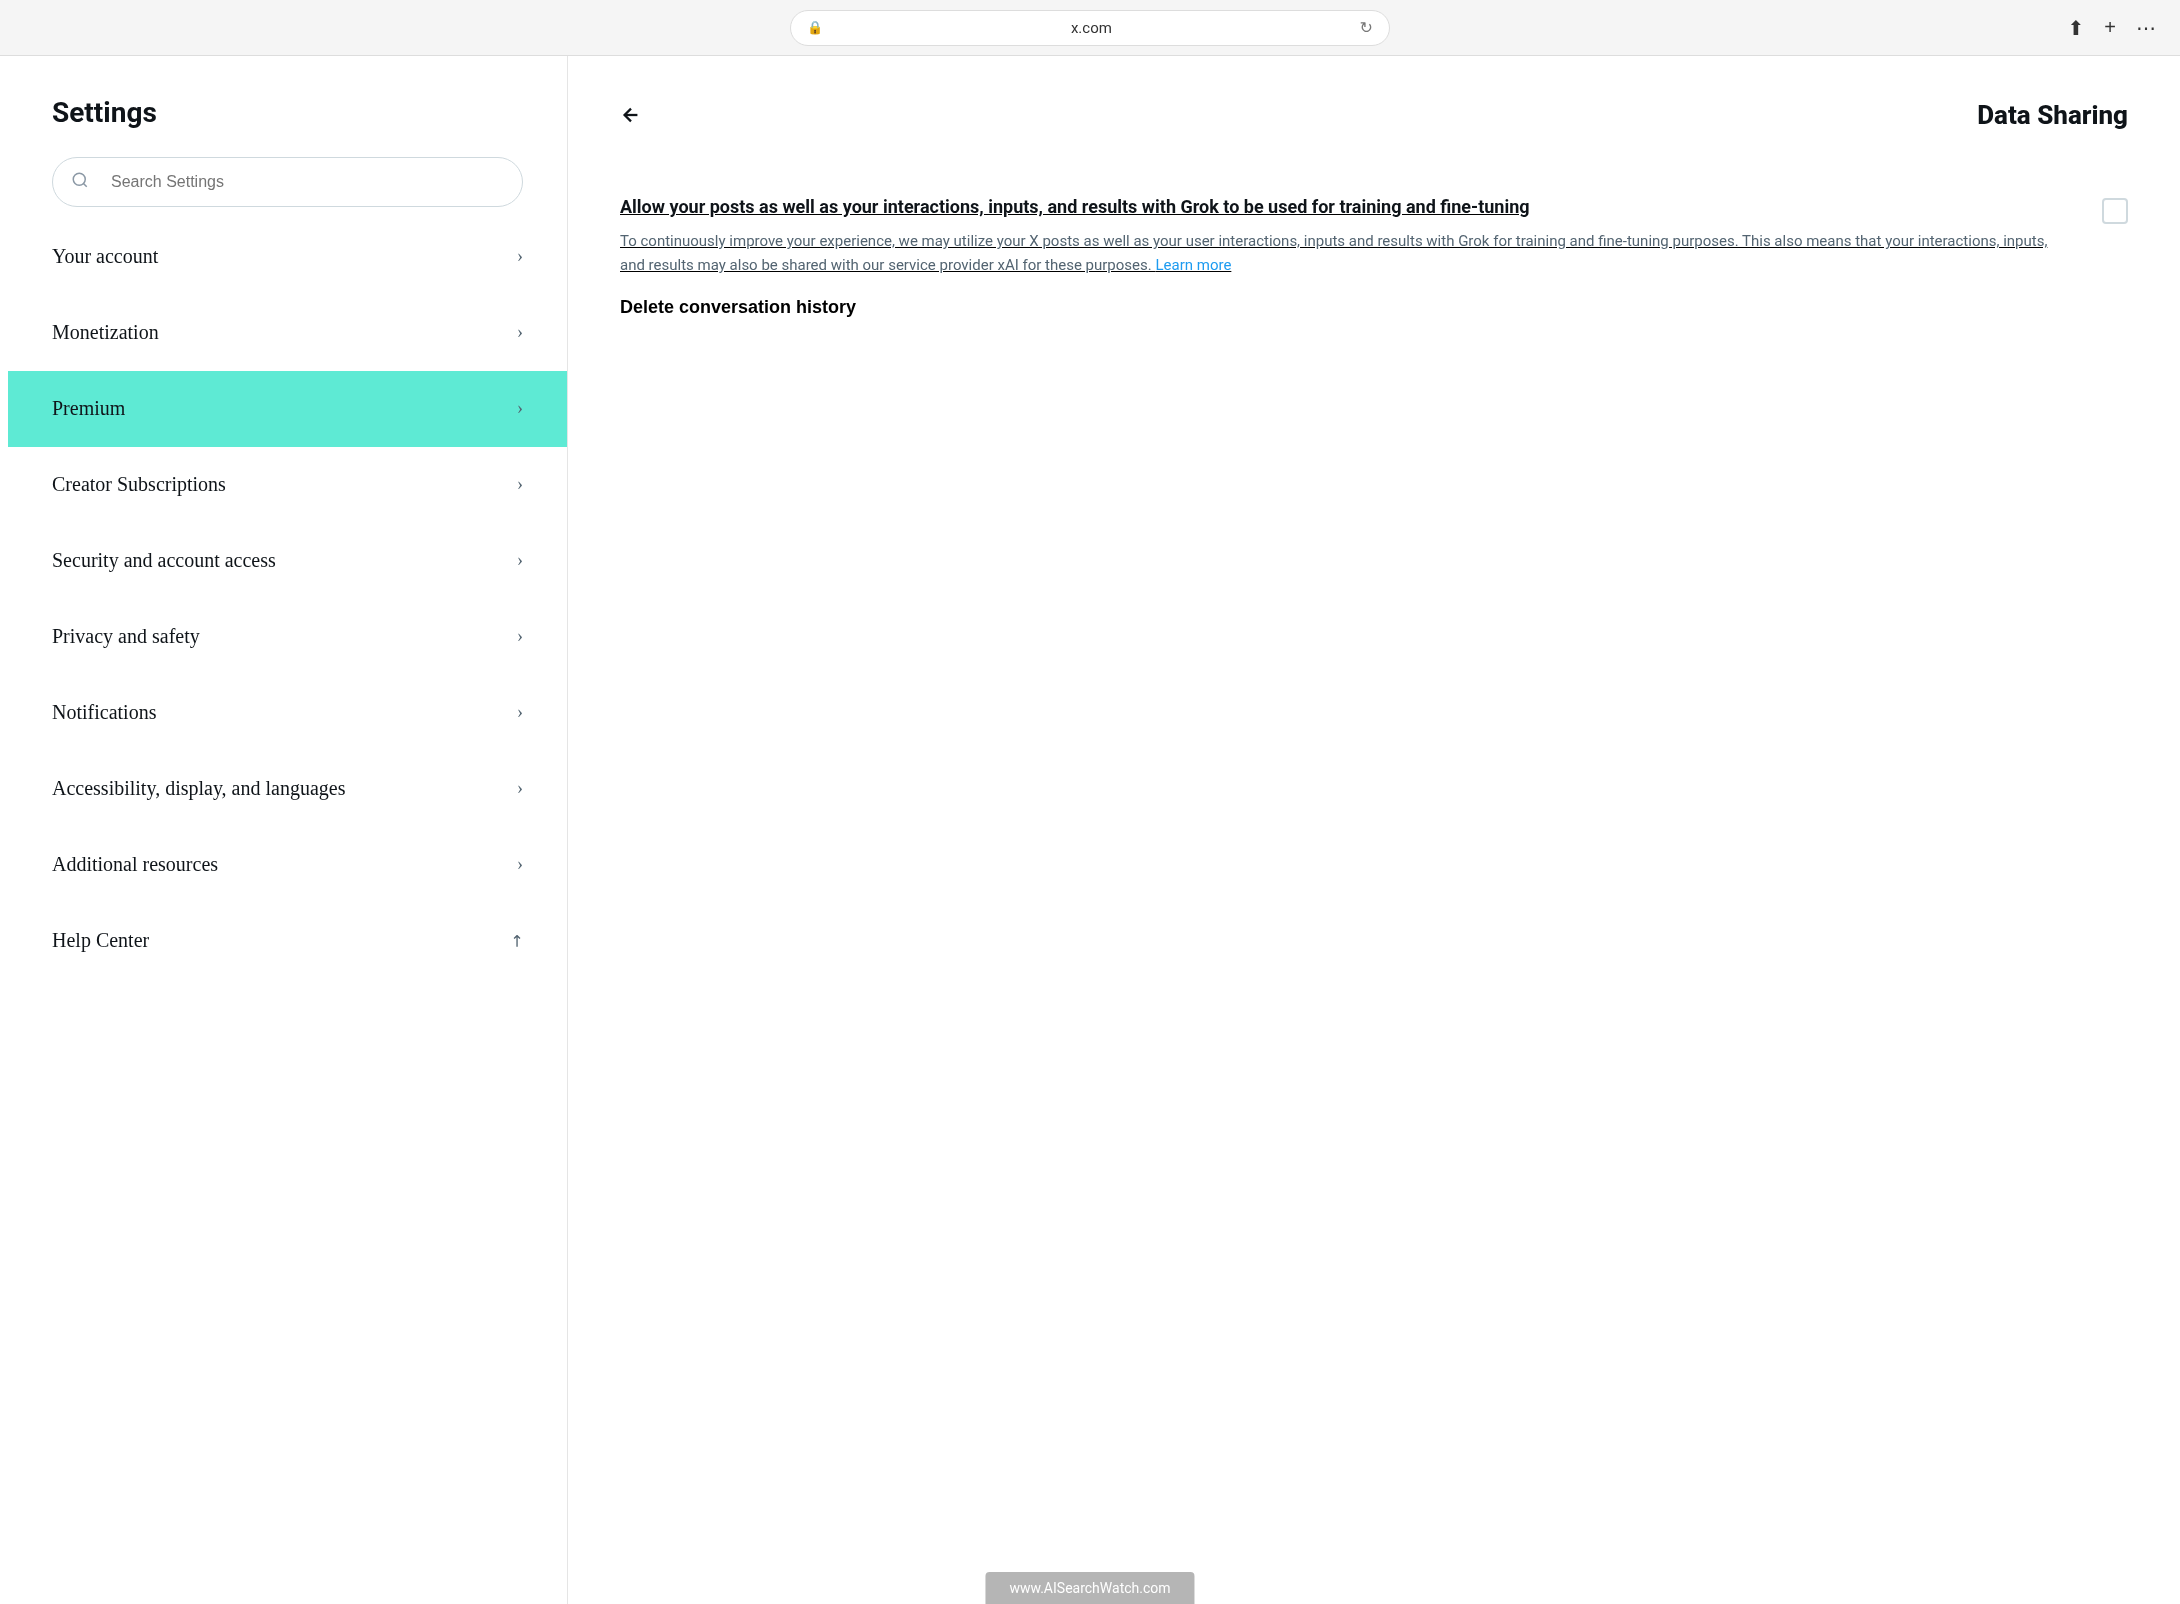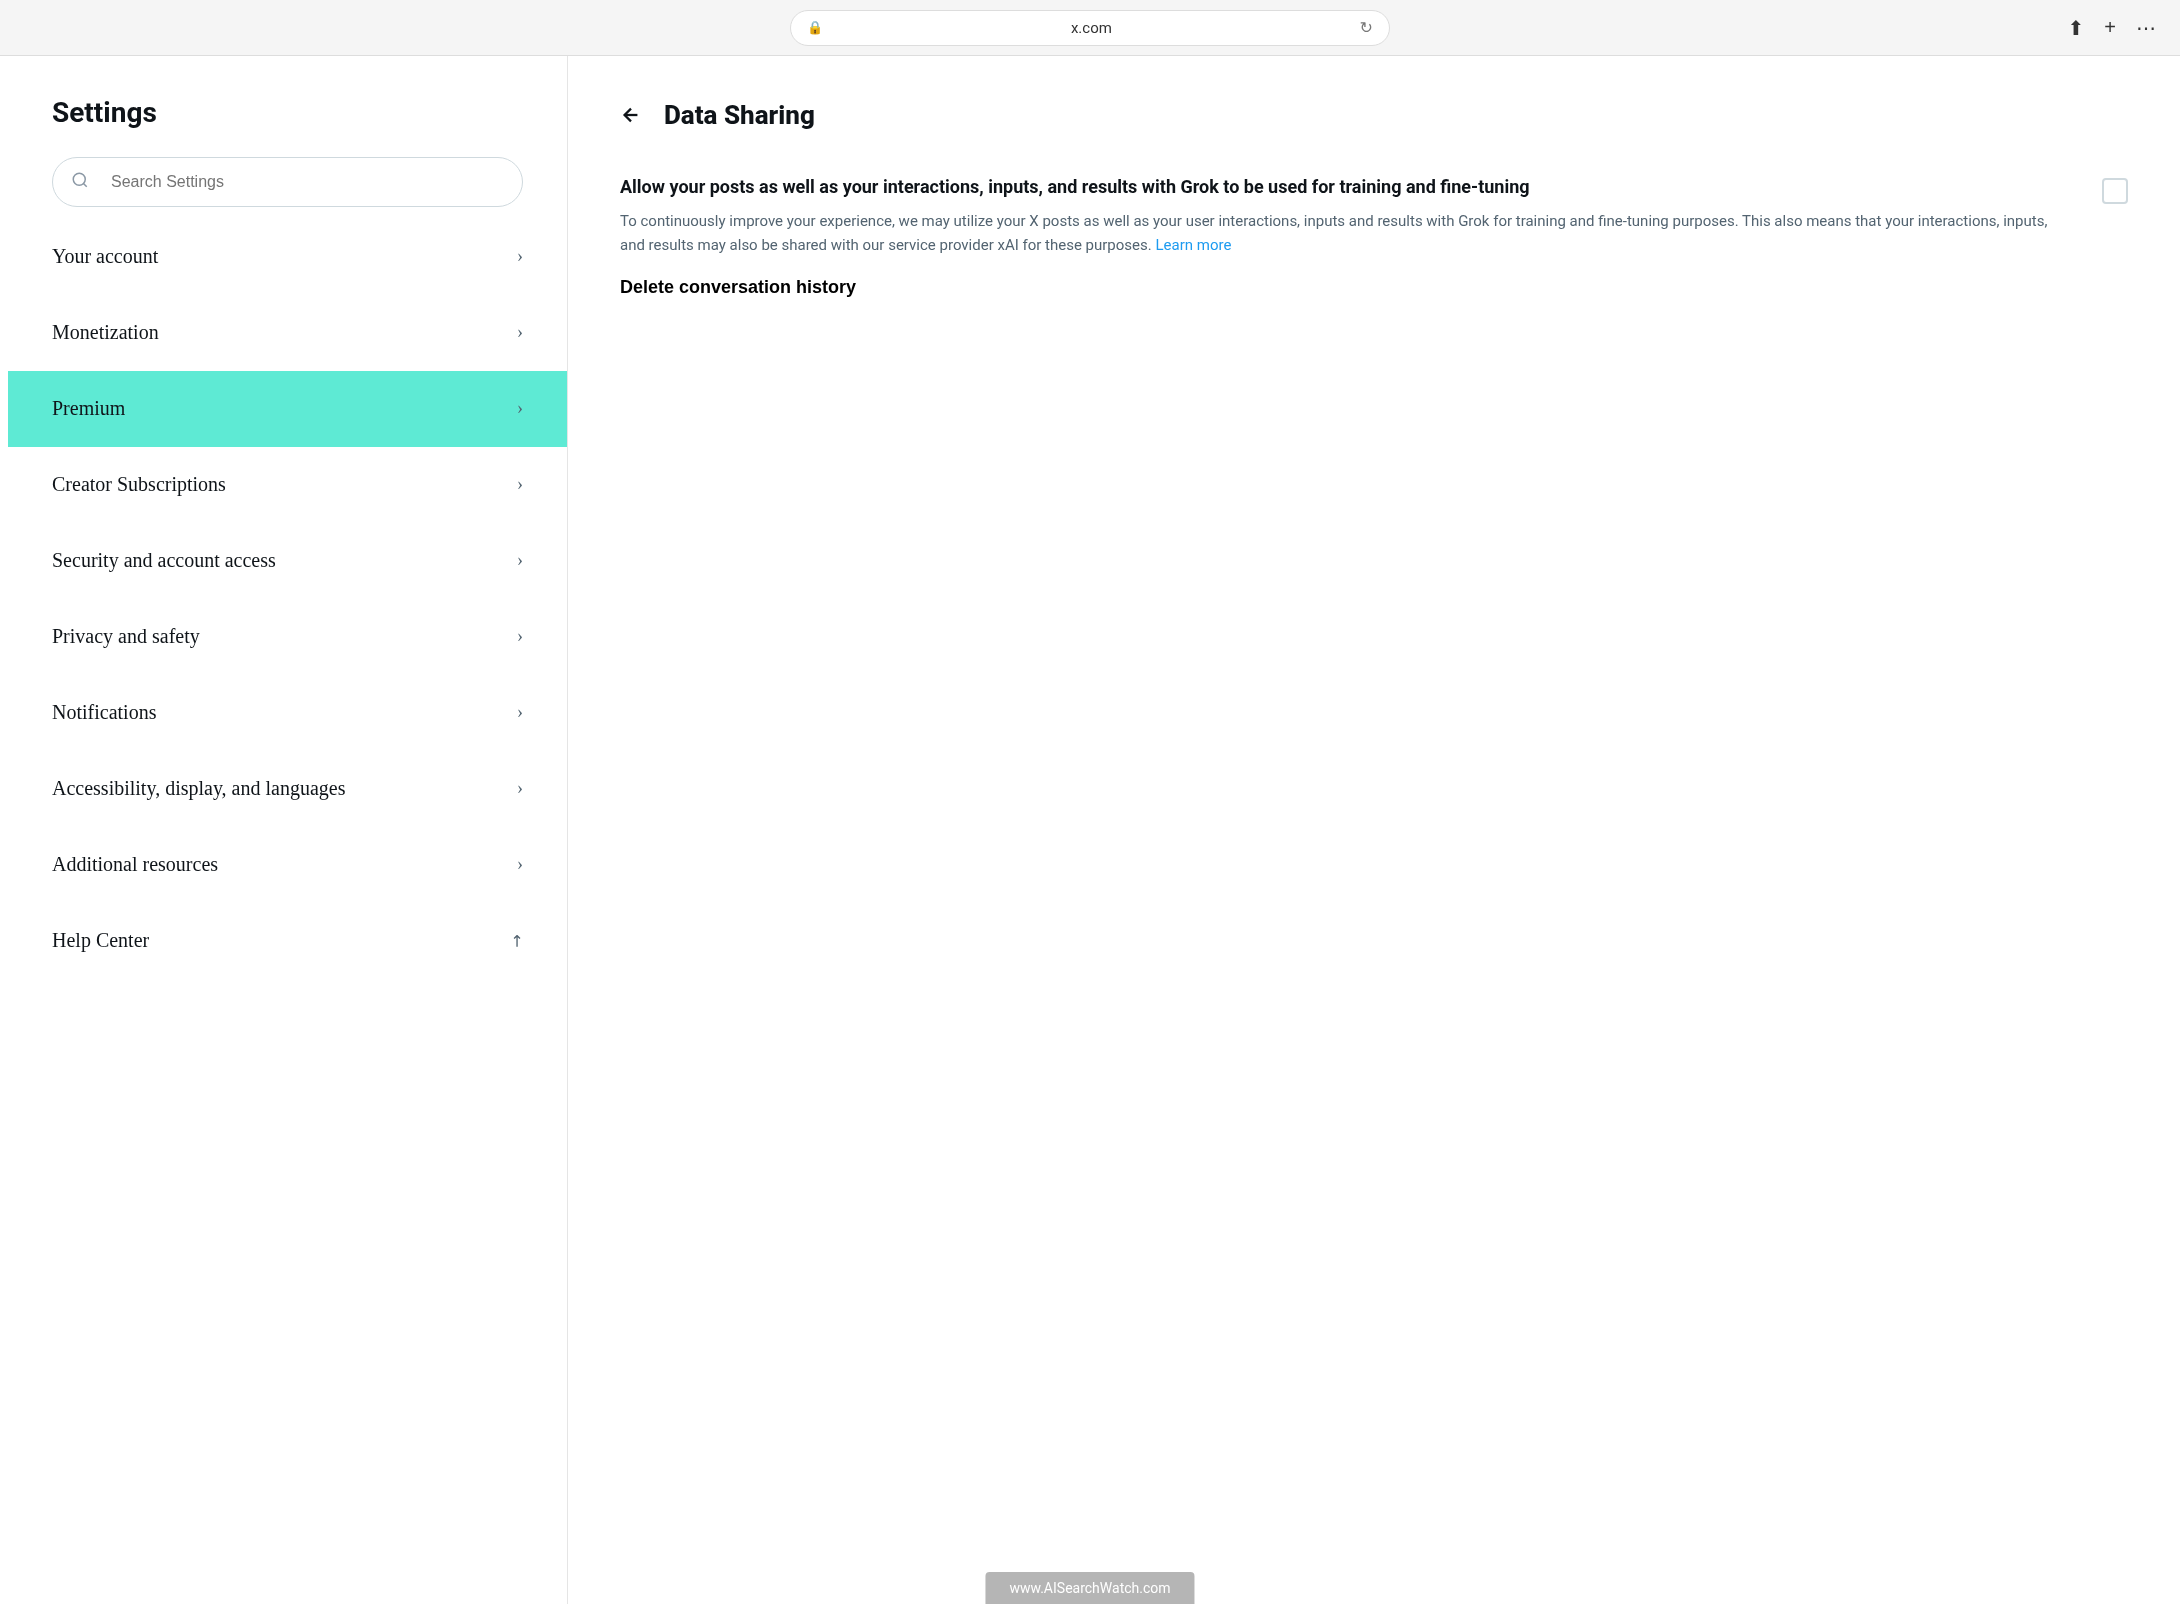--- a/index.html
+++ b/index.html
@@ -171,21 +171,22 @@
     .right-panel {
       flex: 1;
       padding: 44px 52px;
       overflow-y: auto;
     }
 
     .panel-header {
       display: flex;
       align-items: center;
       gap: 22px;
-      margin-bottom: 44px;
+      margin-bottom: 64px;
+      justify-content: space-between;
     }
 
     .back-btn {
       background: none;
       border: none;
       font-size: 24px;
       cursor: pointer;
       color: #0f1419;
       display: flex;
       align-items: center;
@@ -196,20 +197,21 @@
       font-weight: 800;
       color: #0f1419;
     }
 
     .data-sharing-row {
       display: flex;
       align-items: flex-start;
       justify-content: space-between;
       gap: 40px;
       margin-bottom: 20px;
+      text-decoration: underline;
     }
 
     .data-sharing-text {
       flex: 1;
     }
 
     .data-sharing-main {
       font-size: 18px;
       font-weight: 700;
       color: #0f1419;

